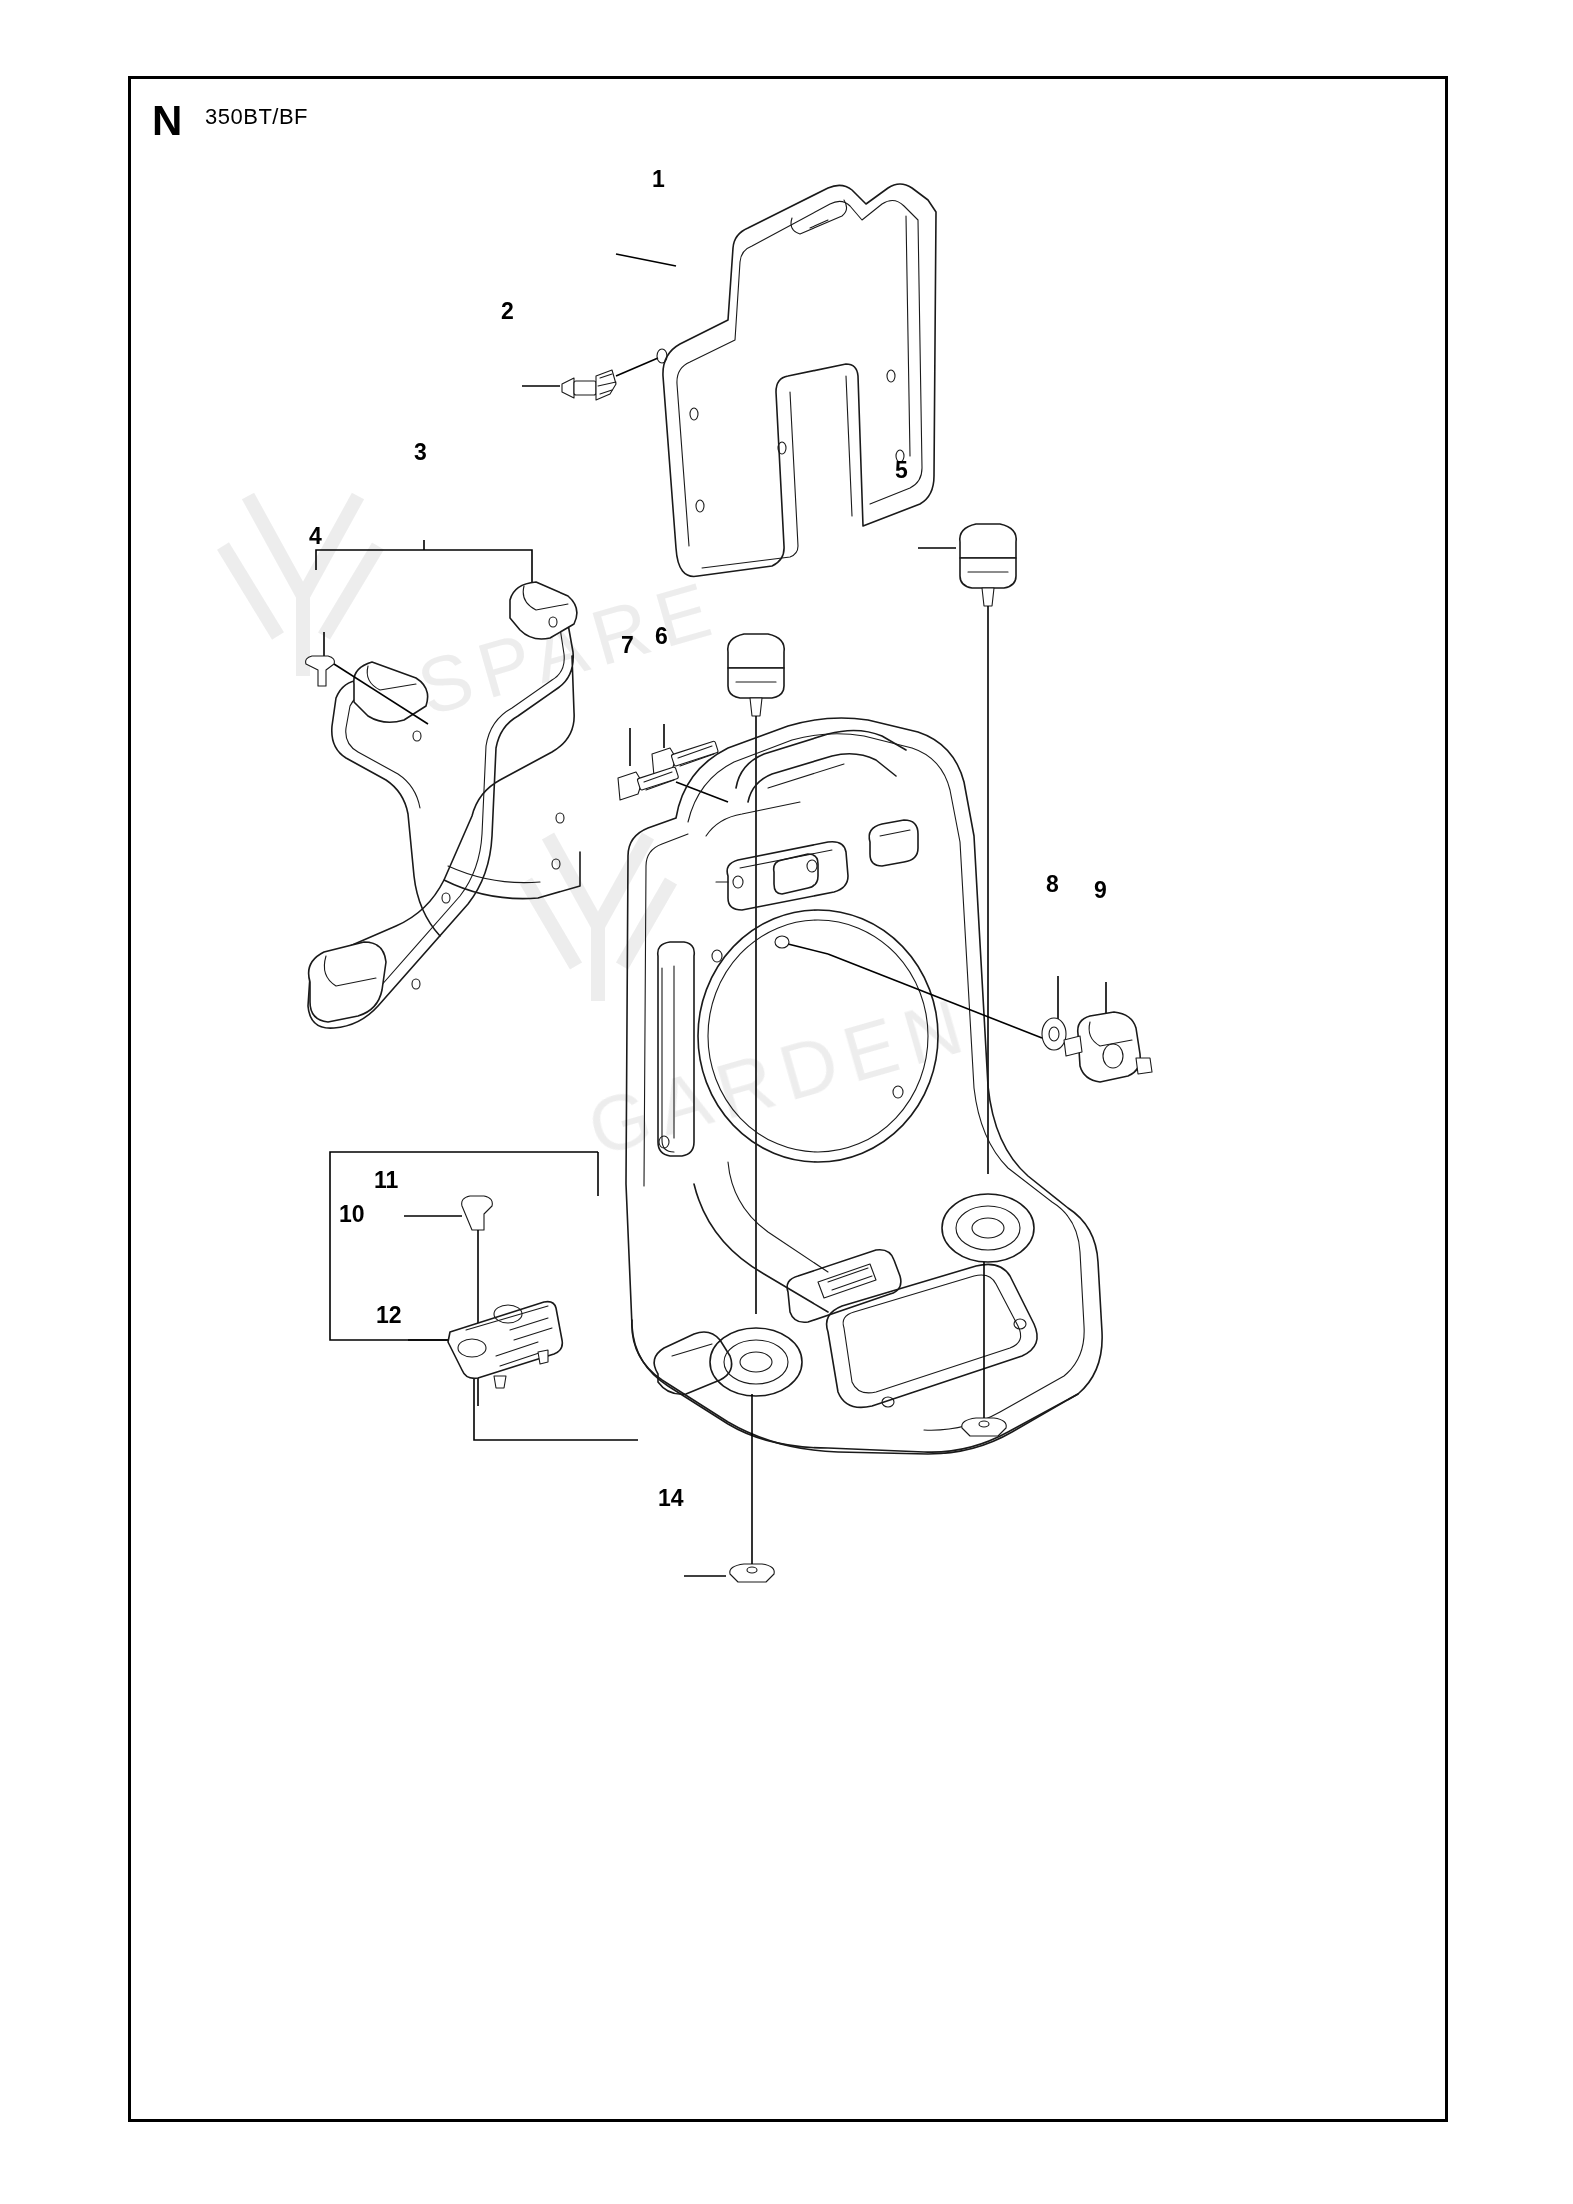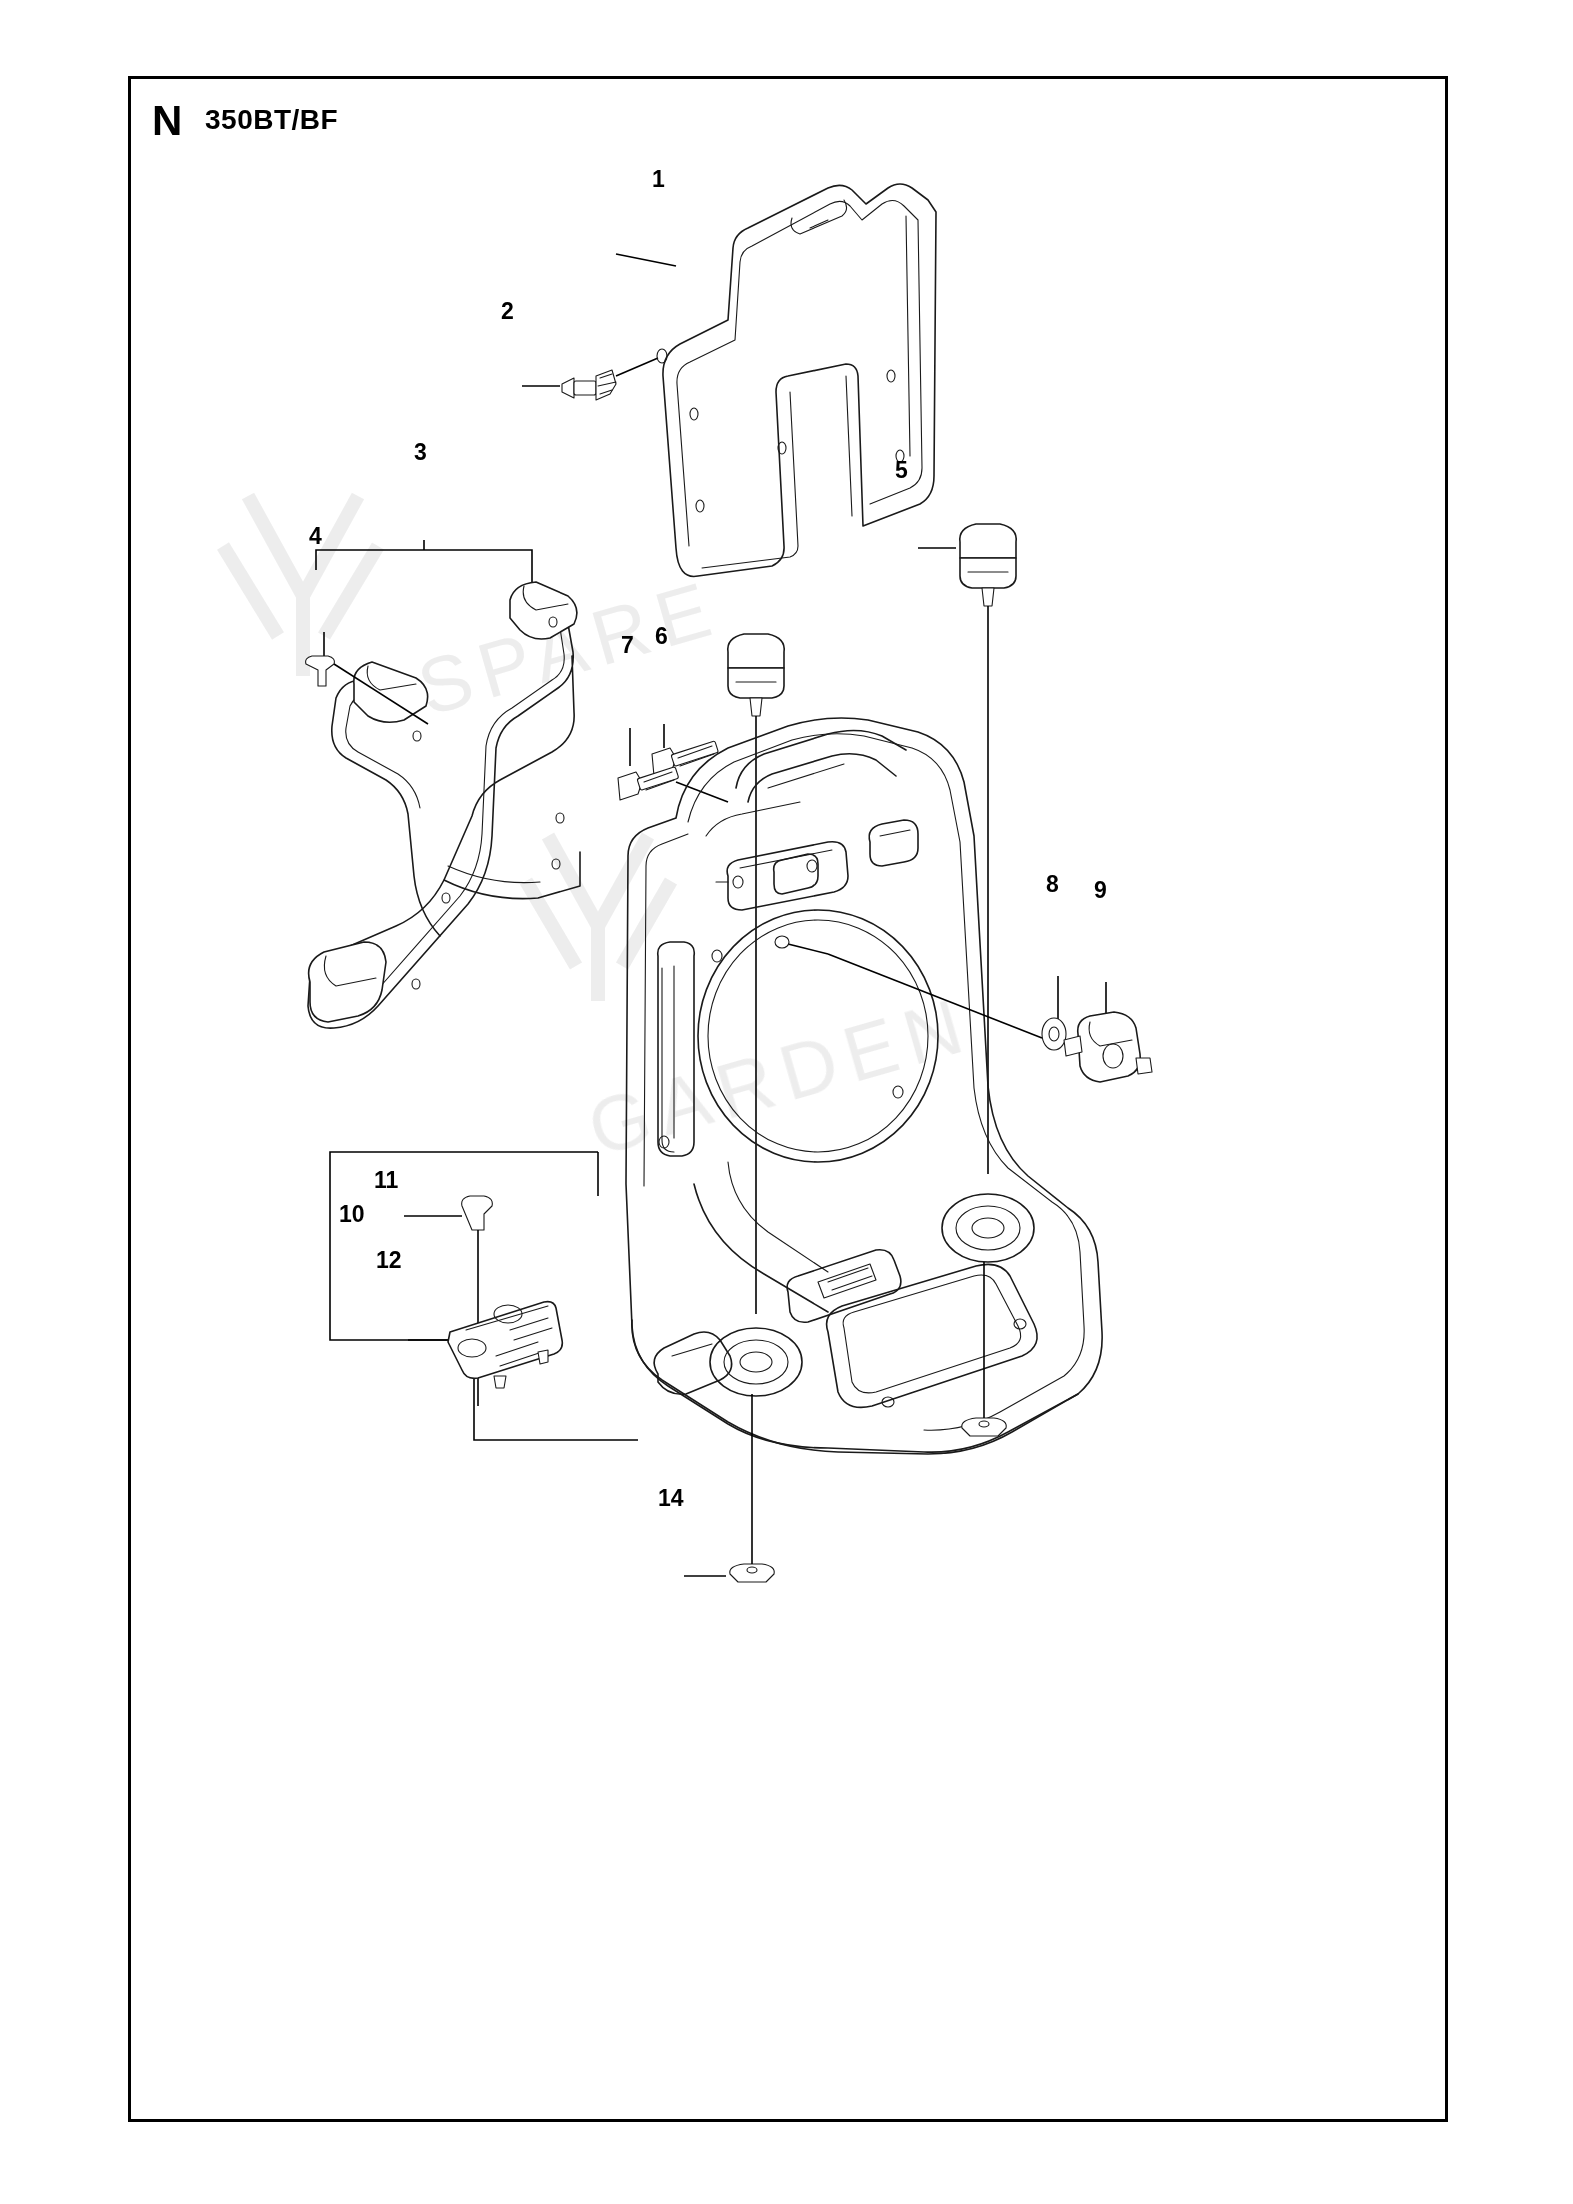--- a/index.html
+++ b/index.html
@@ -40,22 +40,22 @@
     font-size: 42px;
     font-weight: bold;
     color: #000000;
     line-height: 1;
     letter-spacing: 0px;
   }
   #model-code {
     position: absolute;
     left: 205px;
     top: 104px;
-    font-size: 28px;
-    font-weight: bold;
+    font-size: 22px;
+    font-weight: normal;
     color: #000000;
     letter-spacing: 0.5px;
   }
   
   #drawing {
     position: absolute;
     left: 128px;
     top: 76px;
     width: 1320px;
     height: 2046px;
@@ -348,16 +348,16 @@
   <div class="callout" style="left:501px;  top:300px;">2</div>
   <div class="callout" style="left:414px;  top:441px;">3</div>
   <div class="callout" style="left:309px;  top:525px;">4</div>
   <div class="callout" style="left:895px;  top:459px;">5</div>
   <div class="callout" style="left:655px;  top:625px;">6</div>
   <div class="callout" style="left:621px;  top:634px;">7</div>
   <div class="callout" style="left:1046px; top:873px;">8</div>
   <div class="callout" style="left:1094px; top:879px;">9</div>
   <div class="callout" style="left:307px;  top:1203px;margin-left:32px;">10</div>
   <div class="callout" style="left:374px;  top:1126px;margin-top:43px;">11</div>
-  <div class="callout" style="left:376px;  top:1249px;">12</div>
+  <div class="callout" style="left:376px;  top:1304px;">12</div>
   <div class="callout" style="left:658px;  top:1487px;">14</div>
 
 </div>
 
 </body></html>

